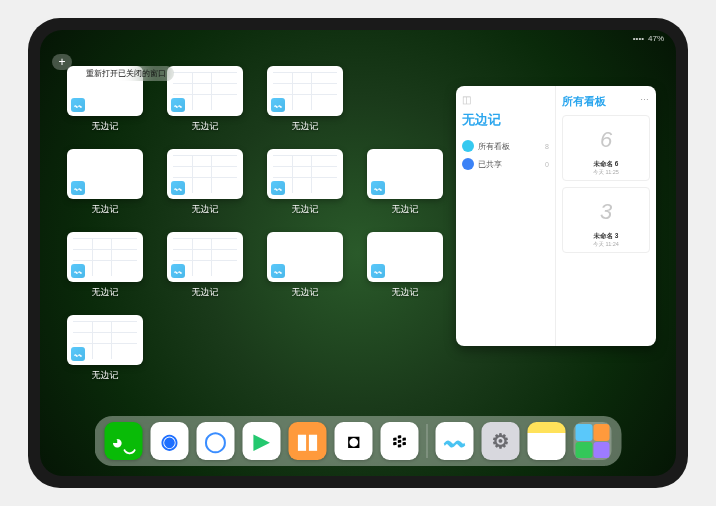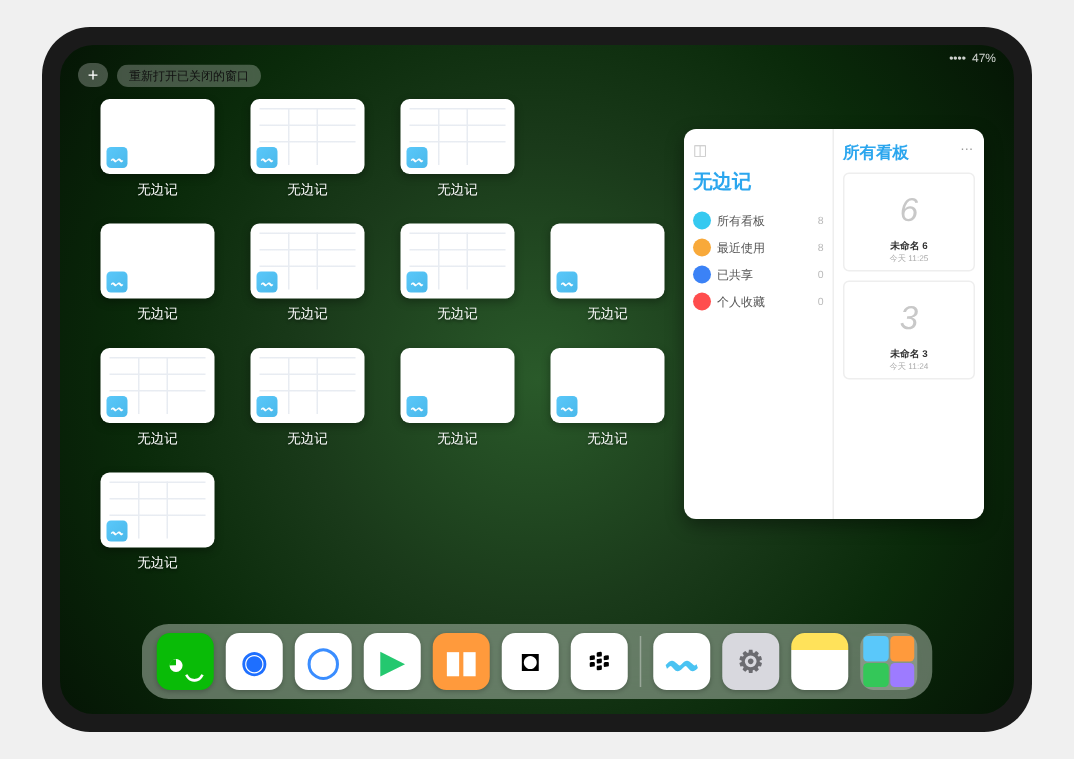--- a/index.html
+++ b/index.html
@@ -60,20 +60,21 @@
     justify-content: center;
     backdrop-filter: blur(10px);
   }
   .reopen-pill {
     background: rgba(255,255,255,0.25);
     backdrop-filter: blur(10px);
     color: #111;
     padding: 2px 8px;
     border-radius: 10px;
     font-size: 8px;
+    margin-top: 24px;
   }
   .expose-grid {
     position: absolute;
     top: 36px;
     left: 25px;
     width: 380px;
     display: grid;
     grid-template-columns: repeat(4, 1fr);
     gap: 16px 20px;
   }
@@ -359,32 +360,22 @@
       <div class="panel-left">
         <div class="hdr-icon">◫</div>
         <h2>无边记</h2>
         <div id="panel-rows">
             <div class="list-row">
               <div class="pill-ic" style="background: rgb(53, 201, 240);"></div>
               <span>所有看板</span>
               <span class="cnt">8</span>
             </div>
             <div class="list-row">
-              <div class="pill-ic" style="background: rgb(248, 169, 58);"></div>
-              <span>最近使用</span>
-              <span class="cnt">8</span>
-            </div>
-            <div class="list-row">
               <div class="pill-ic" style="background: rgb(59, 130, 246);"></div>
               <span>已共享</span>
-              <span class="cnt">0</span>
-            </div>
-            <div class="list-row">
-              <div class="pill-ic" style="background: rgb(255, 77, 77);"></div>
-              <span>个人收藏</span>
               <span class="cnt">0</span>
             </div>
           </div>
       </div>
       <div class="panel-right">
         <span class="panel-more">…</span>
         <h3>所有看板</h3>
         <div id="boards">
             <div class="board-card">
               <div class="board-preview">6</div>

